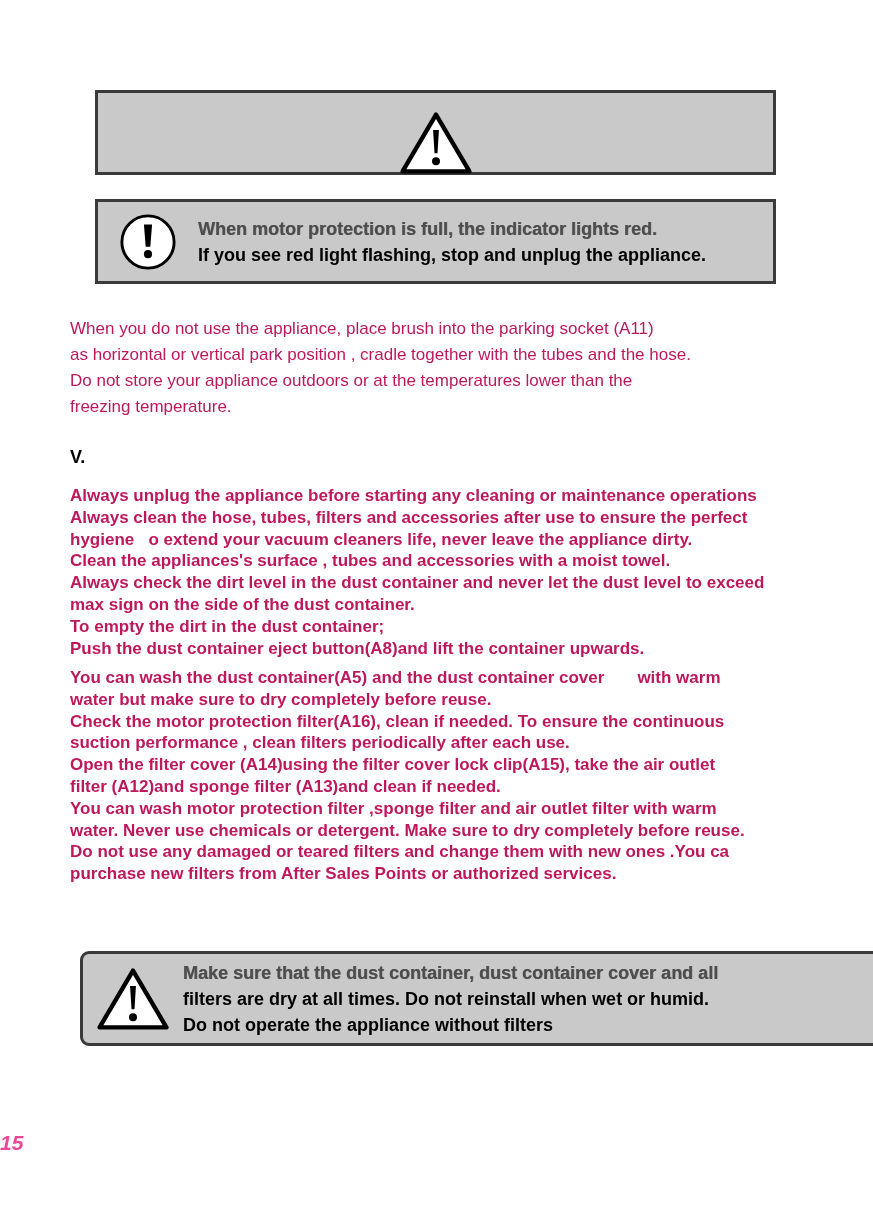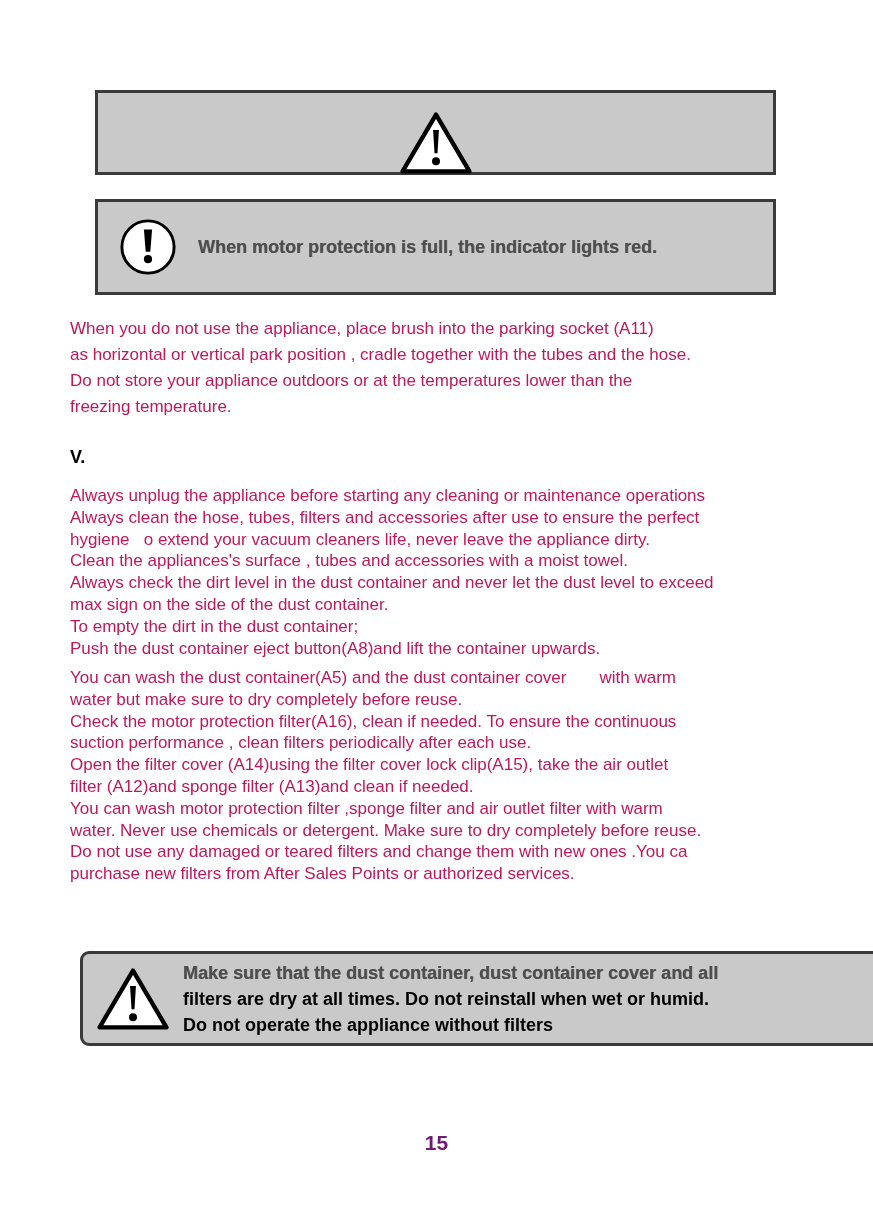--- a/index.html
+++ b/index.html
@@ -44,65 +44,67 @@
     color: #000000;
     font-weight: bold;
   }
   .body-para {
     position: absolute;
     font-size: 17px;
     color: #be185d;
     white-space: pre-wrap;
   }
   .para-wide { line-height: 26px; }
-  .para-tight { line-height: 21.8px; }
+  .para-tight { line-height: 21.8px; font-weight: bold; }
   .section-heading {
     position: absolute;
     font-size: 18px;
     font-weight: bold;
     color: #000000;
   }
   .page-number {
     position: absolute;
     left: 0;
     width: 100%;
-    text-align: center;
+    text-align: left;
     font-size: 21px;
     font-weight: bold;
-    color: #701a75;
+    color: #ec4899;
+    font-style: italic;
   }
 </style>
 </head>
 <body>
 
 <div class="page">
 
   <div class="warn-box" style="left:95px; top:90px; width:681px; height:85px;flex-direction:column;">
     <div class="warn-icon-wrap">
       <svg width="74" height="64" viewBox="0 0 100 88">
         <polygon points="50,5 96,83 4,83" fill="#ffffff" stroke="#000000" stroke-width="6" stroke-linejoin="round"></polygon>
         <path d="M46 26 L54 26 L52 58 L48 58 Z" fill="#000000"></path>
         <circle cx="50" cy="69" r="5.5" fill="#000000"></circle>
       </svg>
     </div>
     <div class="warn-text">
       <div class="warn-line-gray">WARNING! Some features may vary as per model.</div>
     </div>
   </div>
 
-  <div class="warn-box" style="left:95px; top:199px; width:681px; height:96px;">
+  <div class="warn-box" style="left:95px; top:199px; width:681px; height:85px;">
     <div class="warn-icon-wrap">
       <svg width="58" height="58" viewBox="0 0 100 100">
         <circle cx="50" cy="50" r="45" fill="#ffffff" stroke="#000000" stroke-width="5"></circle>
         <path d="M43 20 L57 20 L54 58 L46 58 Z" fill="#000000"></path>
         <circle cx="50" cy="71" r="7" fill="#000000"></circle>
       </svg>
     </div>
     <div class="warn-text">
       <div class="warn-line-gray">When motor protection is full, the indicator lights red.</div>
+      <div class="warn-line-black">If you see red light flashing, stop and unplug the appliance.</div>
     </div>
   </div>
 
   <div class="body-para para-wide" style="left:70px; top:316px; width:760px;">When you do not use the appliance, place brush into the parking socket (A11)
 as horizontal or vertical park position , cradle together with the tubes and the hose.
 Do not store your appliance outdoors or at the temperatures lower than the
 freezing temperature.</div>
 
   <div class="section-heading" style="left:70px; top:447px;">V.</div>
 

